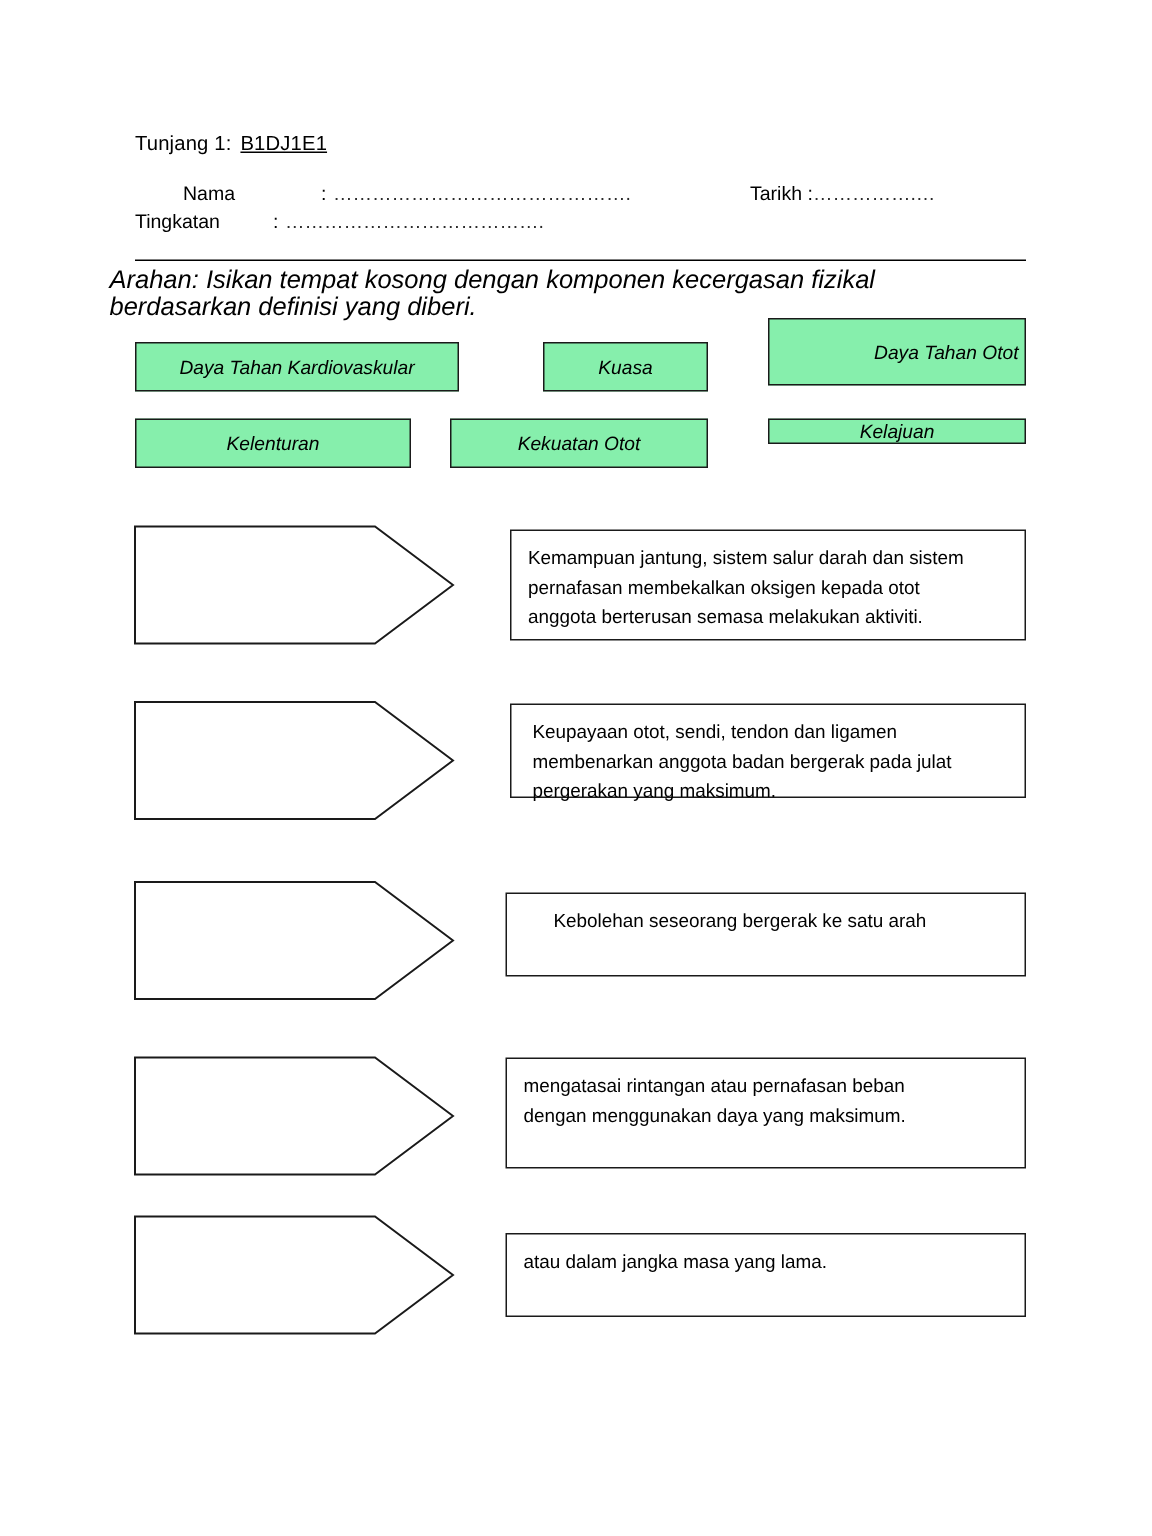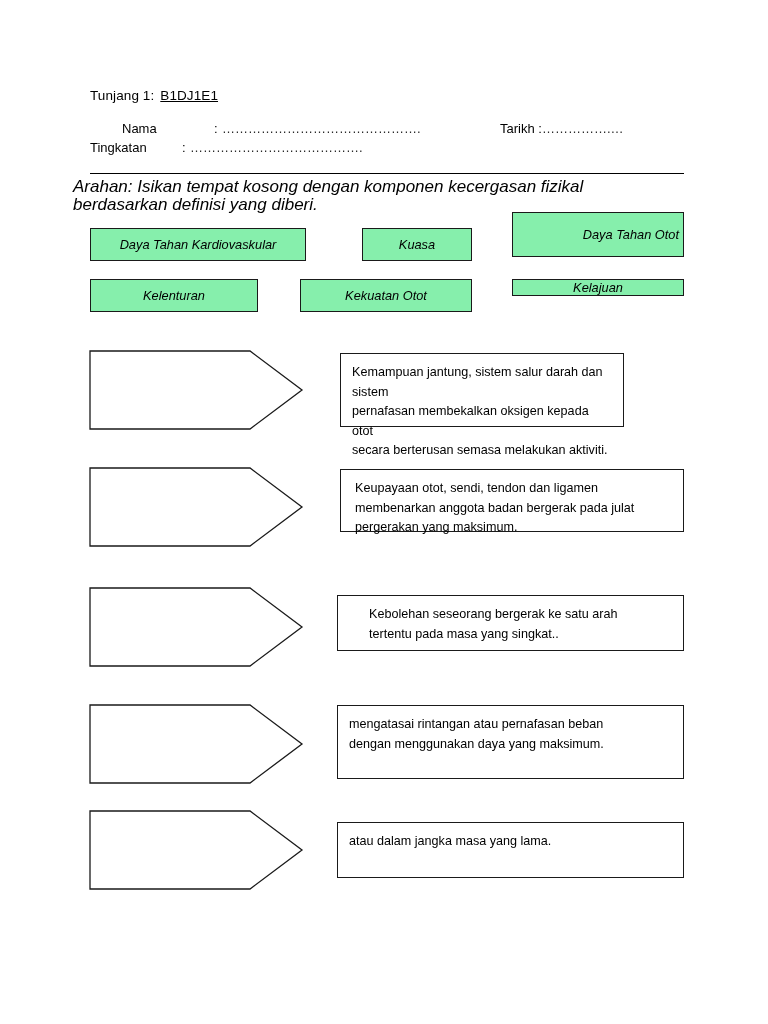--- a/index.html
+++ b/index.html
@@ -154,60 +154,59 @@
   <div class="word-box" style="left:90px; top:228px; width:216px; height:33px;">
     <span>Daya Tahan Kardiovaskular</span>
   </div>
   <div class="word-box" style="left:362px; top:228px; width:110px; height:33px;">
     <span>Kuasa</span>
   </div>
   <div class="word-box" style="left:512px; top:212px; width:172px; height:45px;justify-content:flex-end;">
     <span>Daya Tahan Otot</span>
   </div>
 
-  <div class="word-box" style="left:90px; top:279px; width:168px; height:33px;font-style:italic;">
+  <div class="word-box" style="left:90px; top:279px; width:184px; height:33px;font-style:italic;">
     <span>Kelenturan</span>
   </div>
   <div class="word-box" style="left:300px; top:279px; width:172px; height:33px;">
     <span>Kekuatan Otot</span>
   </div>
   <div class="word-box" style="left:512px; top:279px; width:172px; height:17px;">
     <span>Kelajuan</span>
   </div>
 
   <div class="arrow-shape" style="left:89px; top:350px;">
     <svg width="215" height="80" viewBox="0 0 215 80" aria-hidden="true">
       <polygon points="1,1 161,1 213,40 161,79 1,79" fill="#ffffff" stroke="#1a1a1a" stroke-width="1.3"></polygon>
     </svg>
   </div>
-  <div class="def-box" style="left:340px; top:353px; width:284px; height:74px;">
+  <div class="def-box" style="left:340px; top:353px; width:344px; height:74px;">
     <p>Kemampuan jantung, sistem salur darah dan sistem</p>
     <p>pernafasan membekalkan oksigen kepada otot</p>
-    <p>secara berterusan semasa melakukan aktiviti.</p>
+    <p>anggota berterusan semasa melakukan aktiviti.</p>
   </div>
 
   <div class="arrow-shape" style="left:89px; top:467px;">
     <svg width="215" height="80" viewBox="0 0 215 80" aria-hidden="true">
       <polygon points="1,1 161,1 213,40 161,79 1,79" fill="#ffffff" stroke="#1a1a1a" stroke-width="1.3"></polygon>
     </svg>
   </div>
   <div class="def-box" style="left:340px; top:469px; width:344px; height:63px;padding-left:14px;">
     <p>Keupayaan otot, sendi, tendon dan ligamen</p>
     <p>membenarkan anggota badan bergerak pada julat</p>
     <p>pergerakan yang maksimum.</p>
   </div>
 
   <div class="arrow-shape" style="left:89px; top:587px;">
     <svg width="215" height="80" viewBox="0 0 215 80" aria-hidden="true">
       <polygon points="1,1 161,1 213,40 161,79 1,79" fill="#ffffff" stroke="#1a1a1a" stroke-width="1.3"></polygon>
     </svg>
   </div>
   <div class="def-box" style="left:337px; top:595px; width:347px; height:56px;padding-left:31px;">
     <p>Kebolehan seseorang bergerak ke satu arah</p>
-    <p>tertentu pada masa yang singkat..</p>
   </div>
 
   <div class="arrow-shape" style="left:89px; top:704px;">
     <svg width="215" height="80" viewBox="0 0 215 80" aria-hidden="true">
       <polygon points="1,1 161,1 213,40 161,79 1,79" fill="#ffffff" stroke="#1a1a1a" stroke-width="1.3"></polygon>
     </svg>
   </div>
   <div class="def-box" style="left:337px; top:705px; width:347px; height:74px;">
     <p>mengatasai rintangan atau pernafasan beban</p>
     <p>dengan menggunakan daya yang maksimum.</p>

